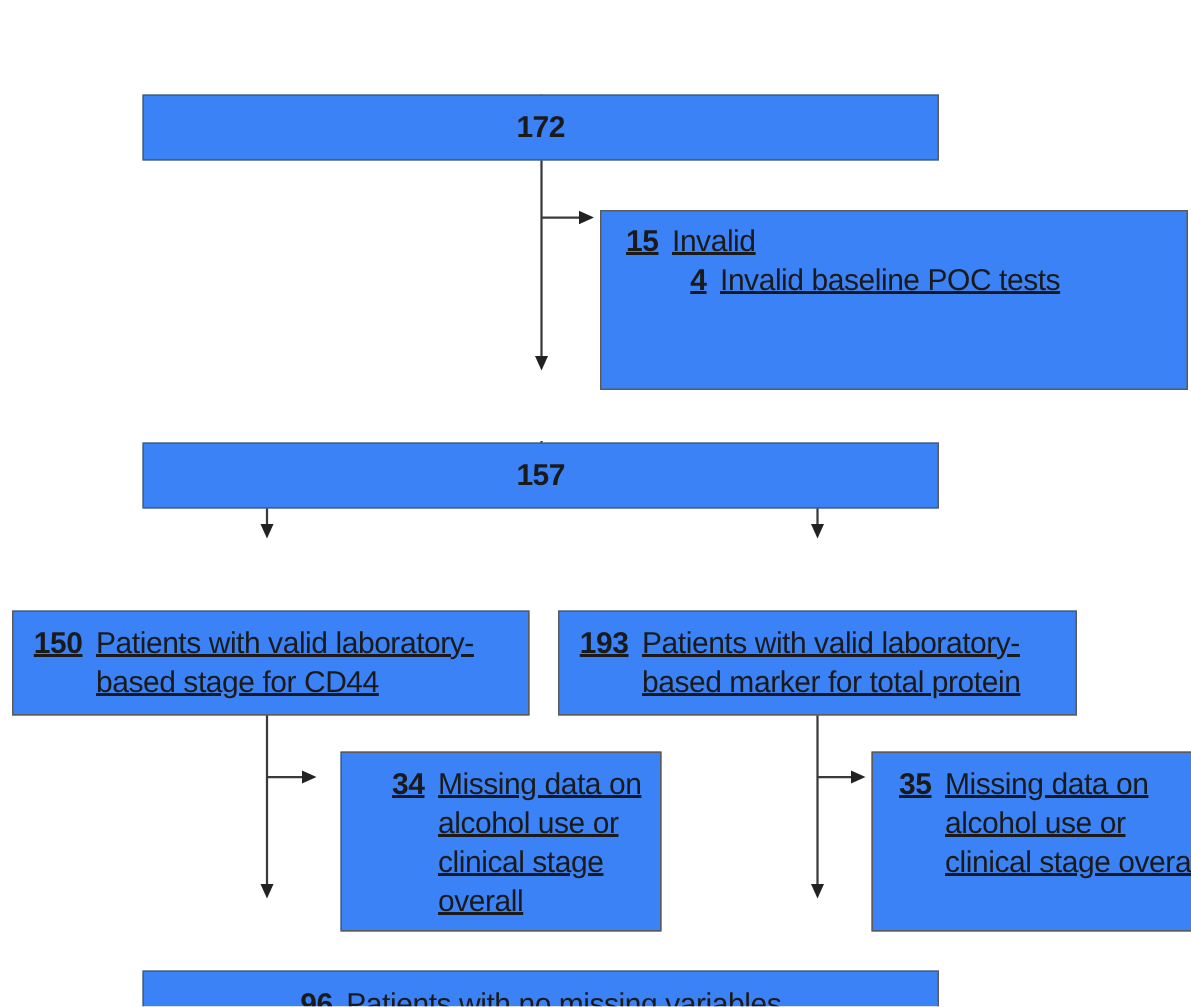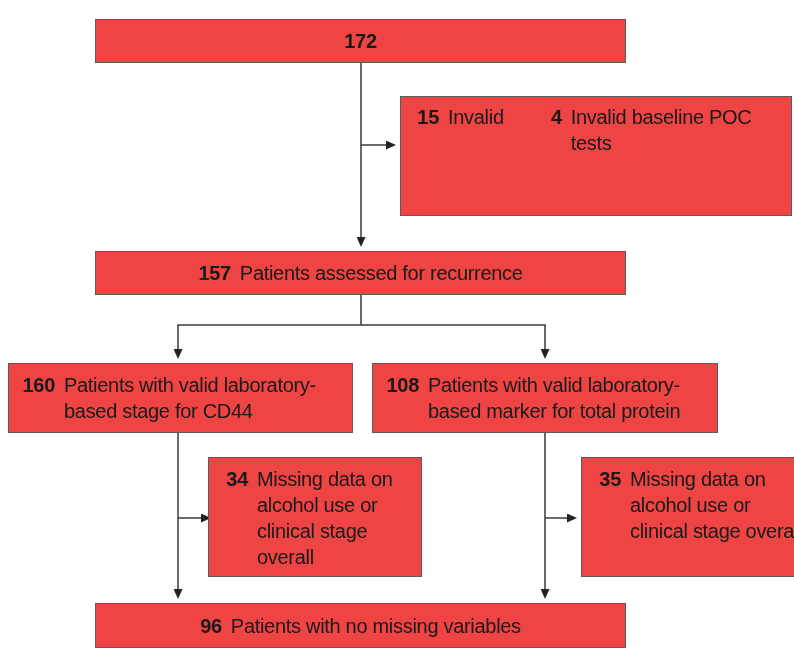--- a/index.html
+++ b/index.html
@@ -17,60 +17,62 @@
     color: #1a1a1a;
   }
   .connectors {
     position: absolute;
     top: 0;
     left: 0;
     pointer-events: none;
   }
   .box {
     position: absolute;
-    background: #ef4444;
+    background: #3b82f6;
     border: 1.5px solid #595b5d;
     box-sizing: border-box;
     font-size: 20px;
     line-height: 26px;
     letter-spacing: -0.3px;
+    margin-top: 44px;
   }
   .box .num {
     font-weight: bold;
   }
   
   .box.center {
     display: flex;
     align-items: center;
     justify-content: center;
     gap: 9px;
   }
   
   .box.multi {
     display: flex;
-    flex-direction: row;
+    flex-direction: column;
+    text-decoration: underline;
   }
   .row {
     display: flex;
   }
   .row .num {
     flex-shrink: 0;
     text-align: right;
     margin-right: 9px;
   }
   .row .txt {
     flex: 1;
   }
   
   #box-samples   { left: 95px;  top: 19px;  width: 531px; height: 44px; }
   #box-excluded  { left: 400px; top: 96px;  width: 392px; height: 120px; padding: 7px 12px; }
   #box-assessed  { left: 95px;  top: 251px; width: 531px; height: 44px; }
   #box-cd44      { left: 8px;   top: 363px; width: 345px; height: 70px; padding: 8px 10px; }
   #box-protein   { left: 372px; top: 363px; width: 346px; height: 70px; padding: 8px 10px; }
-  #box-missing-left  { left: 208px; top: 457px; width: 214px; height: 120px; padding: 8px 8px 8px 12px; }
+  #box-missing-left  { left: 227px; top: 457px; width: 214px; height: 120px; padding: 8px 8px 8px 28px; }
   #box-missing-right { left: 581px; top: 457px; width: 232px; height: 120px; padding: 8px 8px 8px 12px; }
   #box-complete  { left: 95px;  top: 603px; width: 531px; height: 45px; }
 
   .num-main { width: 26px; }
   .num-sub  { width: 58px; }
   .num-branch { width: 36px; }
   .num-missing { width: 27px; }
 </style>
 </head>
 <body>
@@ -107,33 +109,32 @@
       <span class="txt">Invalid</span>
     </div>
     <div class="row">
       <span class="num num-sub">4</span>
       <span class="txt">Invalid baseline POC tests</span>
     </div>
   </div>
 
   <div class="box center" id="box-assessed">
     <span class="num">157</span>
-    <span class="lbl">Patients assessed for recurrence</span>
   </div>
 
   <div class="box multi" id="box-cd44">
     <div class="row">
-      <span class="num num-branch">160</span>
+      <span class="num num-branch">150</span>
       <span class="txt">Patients with valid laboratory-based stage for CD44</span>
     </div>
   </div>
 
   <div class="box multi" id="box-protein">
     <div class="row">
-      <span class="num num-branch">108</span>
+      <span class="num num-branch">193</span>
       <span class="txt">Patients with valid laboratory-based marker for total protein</span>
     </div>
   </div>
 
   <div class="box multi" id="box-missing-left">
     <div class="row">
       <span class="num num-missing">34</span>
       <span class="txt">Missing data on alcohol use or clinical stage overall</span>
     </div>
   </div>

